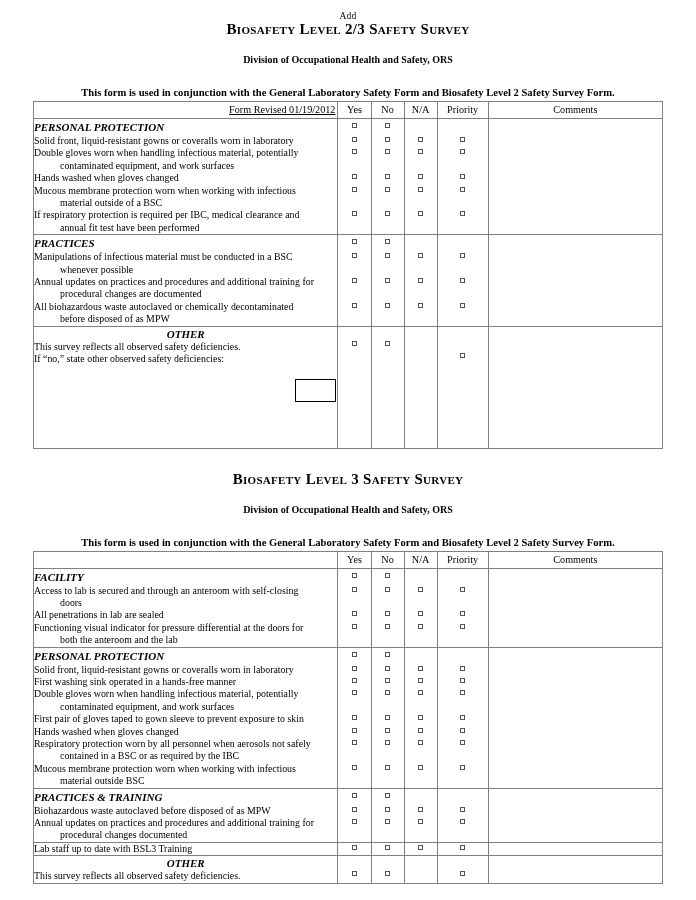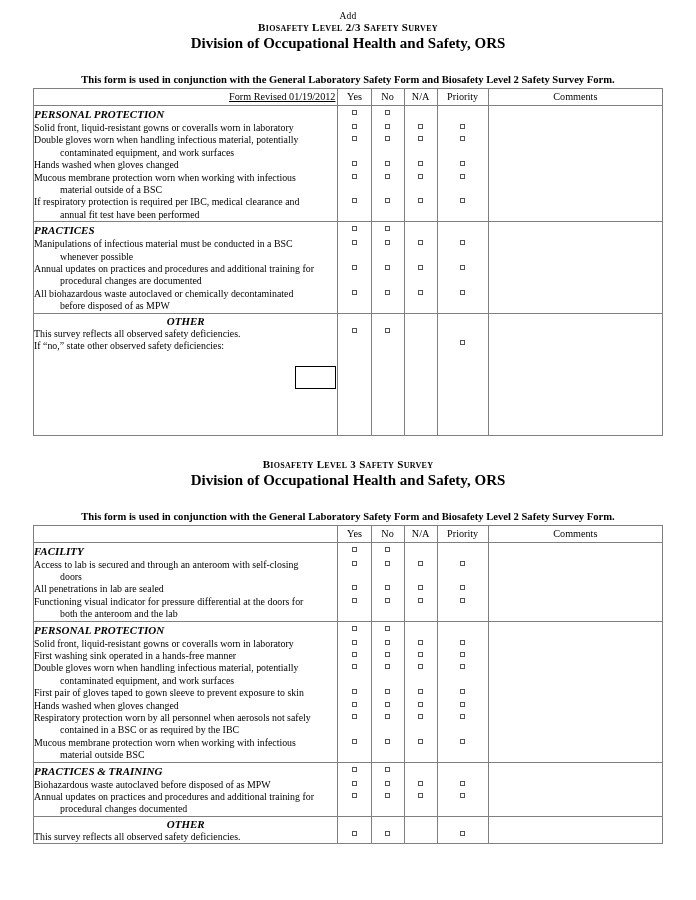--- a/index.html
+++ b/index.html
@@ -21,30 +21,30 @@
     font-size: 9.5px;
     padding-top: 11px;
     letter-spacing: .2px;
   }
 
   .form-block { margin: 0 auto; width: 630px; }
 
   .title {
     text-align: center;
     font-weight: bold;
-    font-size: 11px;
+    font-size: 15px;
     font-variant: small-caps;
     letter-spacing: .3px;
     white-space: nowrap;
   }
   .subtitle {
     text-align: center;
     font-weight: bold;
-    font-size: 15px;
-    margin-top: 2px;
+    font-size: 10px;
+    margin-top: 16px;
   }
   .usenote {
     text-align: center;
     font-weight: bold;
     font-size: 10.6px;
     margin-top: 22px;
     margin-bottom: 3px;
   }
 
   table.survey {
@@ -724,20 +724,38 @@
               <span class="cbline"><span class="box"></span></span>
               <span class="cbline empty"><span class="box"></span></span>
             </td>
             <td class="cb-cell">
               <span class="cbline"><span class="box"></span></span>
               <span class="cbline empty"><span class="box"></span></span>
             </td>
             <td></td>
           </tr>
           <tr class="ruled">
+            <td class="itemtext">
+              <span class="ln">Lab staff up to date with BSL3 Training</span>
+            </td>
+            <td class="cb-cell">
+              <span class="cbline"><span class="box"></span></span>
+            </td>
+            <td class="cb-cell">
+              <span class="cbline"><span class="box"></span></span>
+            </td>
+            <td class="cb-cell">
+              <span class="cbline"><span class="box"></span></span>
+            </td>
+            <td class="cb-cell">
+              <span class="cbline"><span class="box"></span></span>
+            </td>
+            <td></td>
+          </tr>
+          <tr class="ruled">
             <td class="other-cell">
               <div class="other-title">OTHER</div>
               <span class="other-line">This survey reflects all observed safety deficiencies.</span>
             </td>
             <td class="cb-cell">
               <span class="cbline empty"><span class="box"></span></span>
               <span class="cbline"><span class="box"></span></span>
             </td>
             <td class="cb-cell">
               <span class="cbline empty"><span class="box"></span></span>

